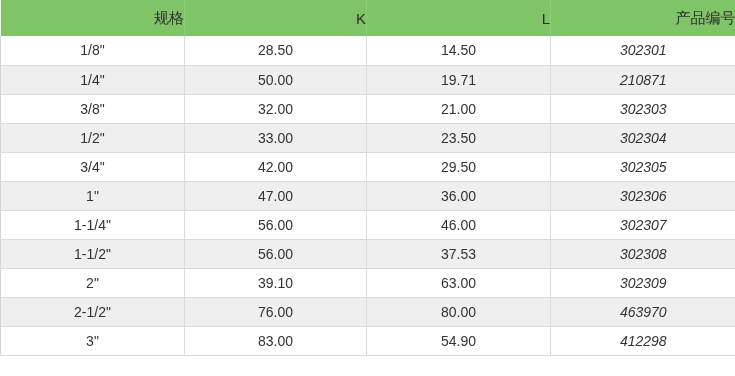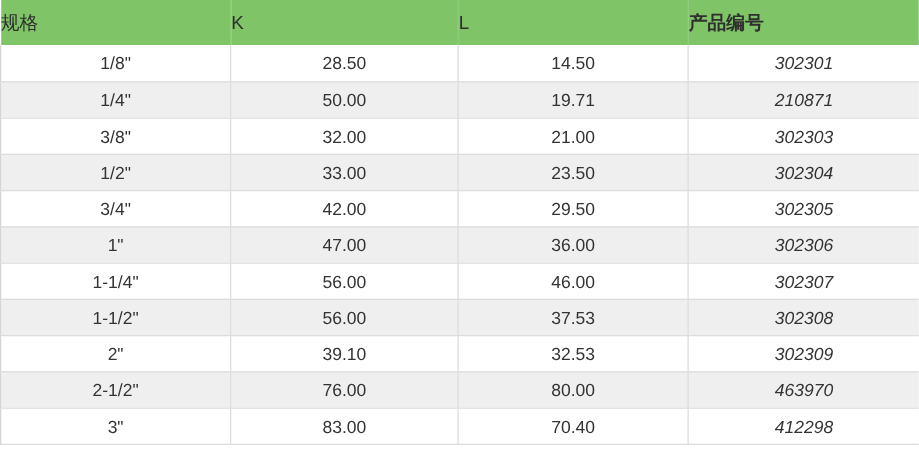--- a/index.html
+++ b/index.html
@@ -23,27 +23,27 @@
   .spec-table col.c-k    { width: 182px; }
   .spec-table col.c-l    { width: 184px; }
   .spec-table col.c-code { width: 185px; }
 
   .spec-table thead th {
     height: 36px;
     background: #7fc466;
     color: #2f2f2f;
     font-size: 15px;
     font-weight: normal;
-    text-align: left;
+    text-align: right;
     vertical-align: middle;
     padding: 0;
     border-right: 1px solid #8fcc79;
     box-sizing: border-box;
   }
-  .spec-table thead th:last-child { border-right: none; font-weight: bold; }
+  .spec-table thead th:last-child { border-right: none; }
 
   .spec-table tbody td {
     height: 29px;
     font-size: 14px;
     color: #333333;
     text-align: center;
     vertical-align: middle;
     padding: 0;
     border-right: 1px solid #dcdcdc;
     border-bottom: 1px solid #dcdcdc;
@@ -122,29 +122,29 @@
       </tr>
       <tr class="even">
         <td>1-1/2"</td>
         <td>56.00</td>
         <td>37.53</td>
         <td>302308</td>
       </tr>
       <tr class="odd">
         <td>2"</td>
         <td>39.10</td>
-        <td>32.53</td>
+        <td>63.00</td>
         <td>302309</td>
       </tr>
       <tr class="even">
         <td>2-1/2"</td>
         <td>76.00</td>
         <td>80.00</td>
         <td>463970</td>
       </tr>
       <tr class="odd">
         <td>3"</td>
         <td>83.00</td>
-        <td>70.40</td>
+        <td>54.90</td>
         <td>412298</td>
       </tr>
     </tbody>
 </table>
 
 </body></html>

